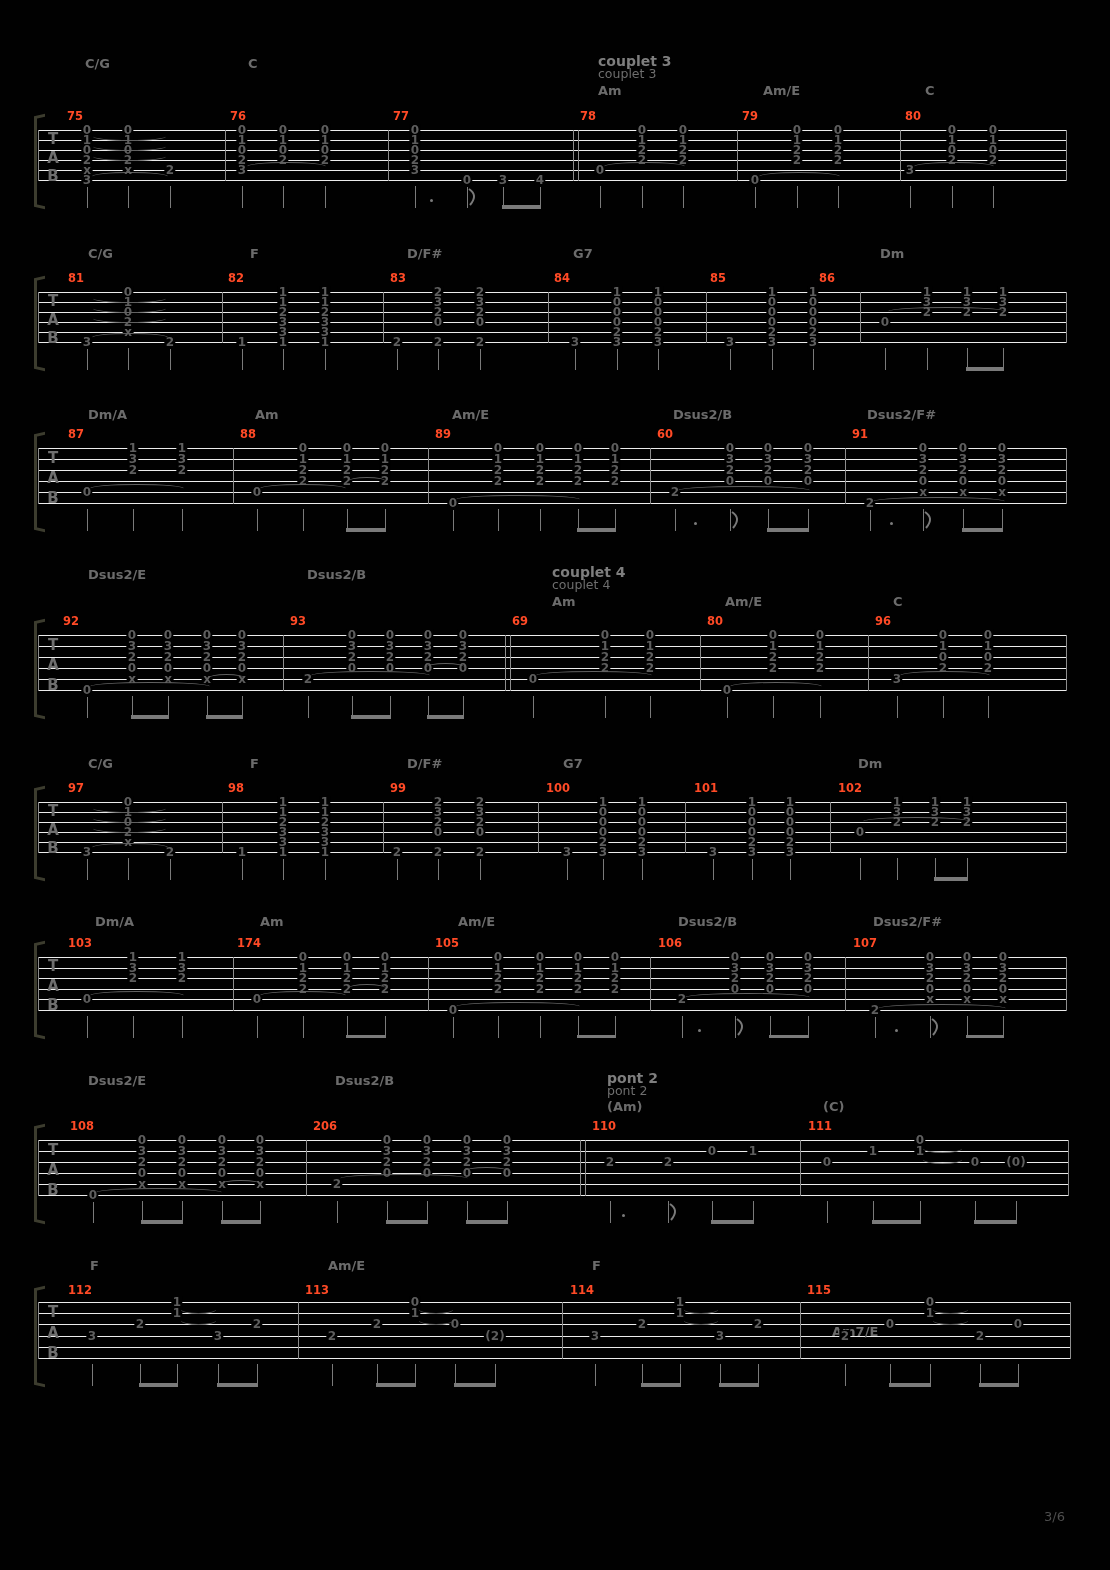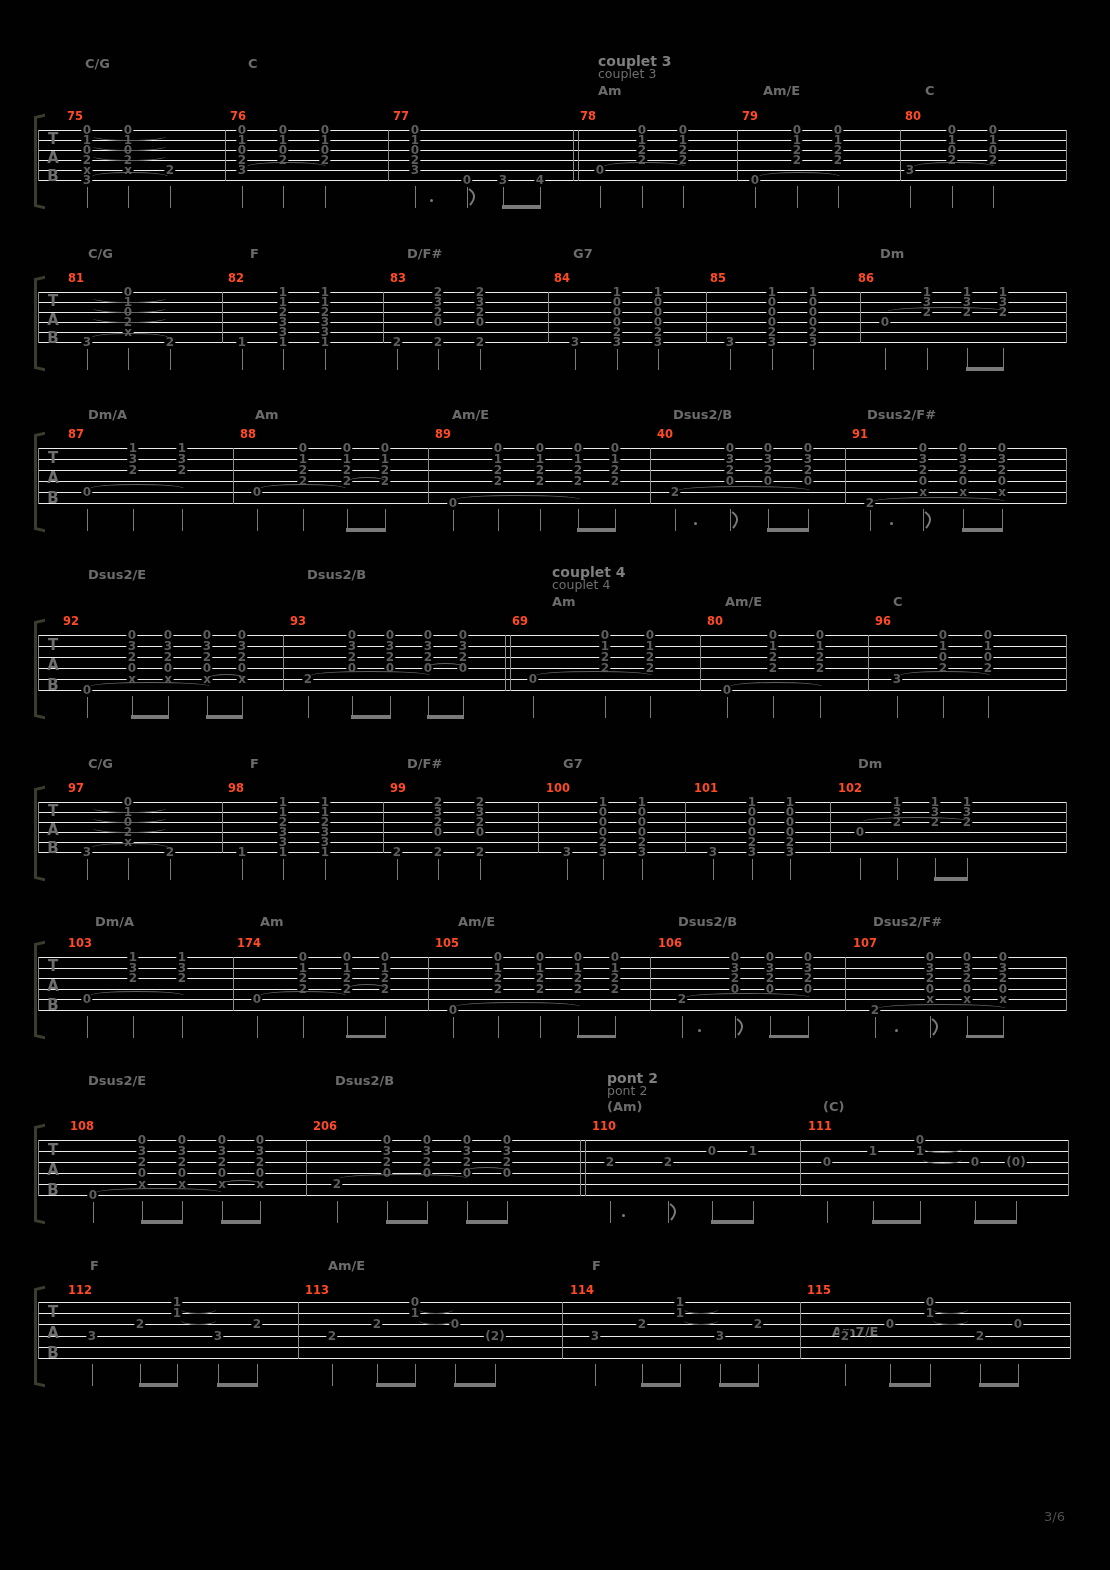--- a/index.html
+++ b/index.html
@@ -169,21 +169,21 @@
       <div class="bline" style="left: 1066px; top: 292px; height: 51px;"></div>
       <div class="bracket" style="top: 279px; height: 89px;"></div>
       <div class="tabL" style="left: 53px; top: 301px;">T</div>
       <div class="tabL" style="left: 53px; top: 319.5px;">A</div>
       <div class="tabL" style="left: 53px; top: 337.5px;">B</div>
       <div class="mnum" style="left: 68px; top: 273px;">81</div>
       <div class="mnum" style="left: 228px; top: 273px;">82</div>
       <div class="mnum" style="left: 390px; top: 273px;">83</div>
       <div class="mnum" style="left: 554px; top: 273px;">84</div>
       <div class="mnum" style="left: 710px; top: 273px;">85</div>
-      <div class="mnum" style="left: 858px; top: 273px;">86</div>
+      <div class="mnum" style="left: 819px; top: 273px;">86</div>
       <div class="chord" style="left: 88px; top: 247px;">C/G</div>
       <div class="chord" style="left: 250px; top: 247px;">F</div>
       <div class="chord" style="left: 407px; top: 247px;">D/F#</div>
       <div class="chord" style="left: 573px; top: 247px;">G7</div>
       <div class="chord" style="left: 880px; top: 247px;">Dm</div>
       <div class="fret" style="left: 87px; top: 342px;">3</div>
       <div class="stem" style="left: 86.5px; top: 349px; height: 21px;"></div>
       <div class="fret" style="left: 128px; top: 292px;">0</div>
       <div class="fret" style="left: 128px; top: 302px;">1</div>
       <div class="fret" style="left: 128px; top: 312px;">0</div>
@@ -286,21 +286,21 @@
       <div class="bline" style="left: 650px; top: 448px; height: 56px;"></div>
       <div class="bline" style="left: 845px; top: 448px; height: 56px;"></div>
       <div class="bline" style="left: 1066px; top: 448px; height: 56px;"></div>
       <div class="bracket" style="top: 435px; height: 94px;"></div>
       <div class="tabL" style="left: 53px; top: 457.9px;">T</div>
       <div class="tabL" style="left: 53px; top: 478.25px;">A</div>
       <div class="tabL" style="left: 53px; top: 498.05px;">B</div>
       <div class="mnum" style="left: 68px; top: 429px;">87</div>
       <div class="mnum" style="left: 240px; top: 429px;">88</div>
       <div class="mnum" style="left: 435px; top: 429px;">89</div>
-      <div class="mnum" style="left: 657px; top: 429px;">40</div>
+      <div class="mnum" style="left: 657px; top: 429px;">60</div>
       <div class="mnum" style="left: 852px; top: 429px;">91</div>
       <div class="chord" style="left: 88px; top: 408px;">Dm/A</div>
       <div class="chord" style="left: 255px; top: 408px;">Am</div>
       <div class="chord" style="left: 452px; top: 408px;">Am/E</div>
       <div class="chord" style="left: 673px; top: 408px;">Dsus2/B</div>
       <div class="chord" style="left: 867px; top: 408px;">Dsus2/F#</div>
       <div class="fret" style="left: 87px; top: 492px;">0</div>
       <div class="stem" style="left: 86.5px; top: 509px; height: 22px;"></div>
       <div class="fret" style="left: 133px; top: 448px;">1</div>
       <div class="fret" style="left: 133px; top: 459px;">3</div>

